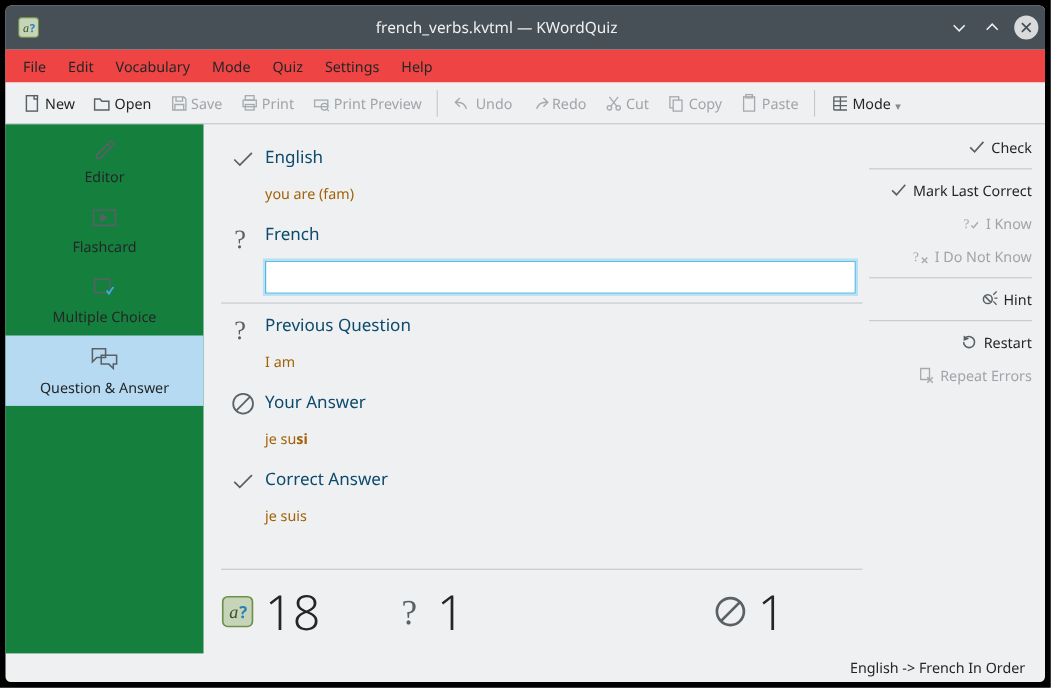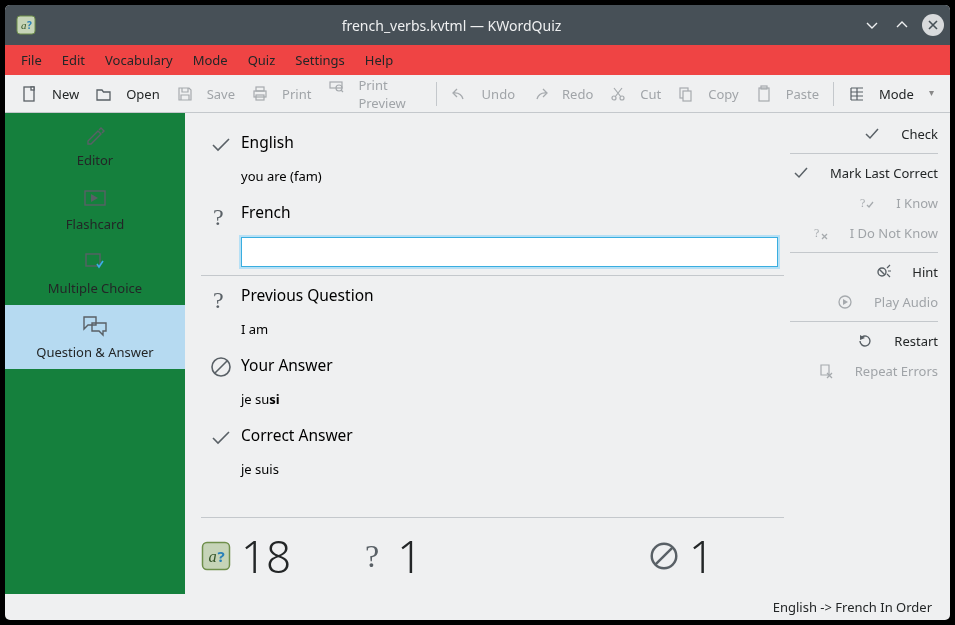--- a/index.html
+++ b/index.html
@@ -7,54 +7,54 @@
   .window { position: absolute; left: 5px; top: 5px; width: 945px; height: 615px; background: #eff0f1; border-radius: 5px; display: flex; flex-direction: column; box-shadow: 0 0 0 1px rgba(0,0,0,0.3); }
   .titlebar { height: 40px; background: #475057; color: #eff0f1; display: flex; align-items: center; padding: 0 6px; border-top-left-radius: 5px; border-top-right-radius: 5px; position: relative; }
   .titlebar .app-icon { width: 22px; height: 22px; margin: 0 4px; display:flex; align-items:center; justify-content:center; }
   .titlebar .title { flex: 1; text-align: center; font-size: 14px; font-weight: 400; }
   .titlebar .win-btns { display: flex; gap: 10px; align-items: center; }
   .win-btn { width: 20px; height: 20px; display:flex; align-items:center; justify-content:center; cursor:pointer; }
   .win-close { width: 22px; height: 22px; border-radius: 50%; background: #d8dadc; display:flex; align-items:center; justify-content:center; }
   .menubar { height: 30px; background: #ef4444; display:flex; align-items:center; padding: 0 6px; border-bottom: 0 solid transparent; font-size: 13px; }
   .menubar .menu-item { padding: 5px 10px; cursor:pointer; }
   .toolbar { height: 38px; background: #eff0f1; display:flex; align-items:center; padding: 0 8px; border-bottom: 1px solid #c4c8cc; }
-  .tbtn { display:flex; align-items:flex-start; gap:13px; padding: 4px 8px; cursor:pointer; font-size: 13px; }
+  .tbtn { display:flex; align-items:flex-end; gap:2px; padding: 4px 8px; cursor:pointer; font-size: 13px; }
   .tbtn.disabled { color: #a0a4a8; }
   .tbtn .ic { width:18px; height:18px; display:flex; align-items:center; justify-content:center; }
   .toolbar .sep { width:1px; height:24px; background:#c4c8cc; margin: 0 6px; }
   .tbtn .chev { font-size:10px; color:#888; margin-left:2px; }
 
   .body { flex:1; display:flex; min-height:0; }
   .sidebar { width: 180px; background:#15803d; border-right: 0 solid transparent; display:flex; flex-direction:column; }
   .side-item { display:flex; flex-direction:column; align-items:center; justify-content:center; padding: 10px 4px 8px 4px; cursor:pointer; }
   .side-item .lbl { margin-top: 6px; font-size: 13px; }
   .side-item .ic-box { width: 28px; height: 22px; display:flex; align-items:center; justify-content:center; }
   .side-item.selected { background:#b6daf1; }
   .side-item + .side-item { }
 
   .main { flex:1; display:flex; min-width:0; }
   .content { flex:1; padding: 10px 6px 8px 16px; display:flex; flex-direction:column; }
   .qa-row { display:flex; align-items:flex-start; padding: 8px 0; }
   .qa-row.with-line { border-bottom: 1px solid #c4c8cc; }
   .qa-row .ic { width: 40px; display:flex; align-items:flex-start; justify-content:center; padding-top:2px; font-size: 22px; color:#555; }
   .qa-row .txt { flex:1; }
-  .qa-row .hdr { font-size: 15.5px; color:#000000; }
-  .qa-row .val { font-size: 13px; color:#000000; margin-top: 14px; }
+  .qa-row .hdr { font-size: 15.5px; color:#0c4a6e; }
+  .qa-row .val { font-size: 13px; color:#a16207; margin-top: 14px; }
   .answer-input { width: calc(100% - 6px); height: 30px; border: 1px solid #39aee0; background:#fff; outline: 2px solid #b7e0f5; outline-offset: 0; margin-top: 14px; padding: 2px 6px; font-size: 13px; }
   .qa-row .answer-box { position:relative; }
   @keyframes blink { 50% { opacity:0; } }
   .score-row { display:flex; align-items:center; gap: 8px; padding: 8px 0 0 0; border-top:1px solid #c4c8cc; margin-top: 8px; }
   .score-block { display:flex; align-items:center; gap: 10px; }
   .score-block .big { font-size: 44px; font-weight:300; }
   .score-block .ic { font-size: 30px; color:#555; }
   .score-spacer1 { width: 56px; }
   .score-spacer2 { flex:1; }
 
   .rightbar { width: 160px; padding: 6px 12px 0 0; display:flex; flex-direction:column; }
-  .rbtn { display:flex; align-items:center; justify-content:flex-end; gap:20px; padding: 6px 0; cursor:pointer; font-size:13px; }
+  .rbtn { display:flex; align-items:center; justify-content:flex-end; gap:4px; padding: 6px 0; cursor:pointer; font-size:13px; }
   .rbtn.disabled { color:#a0a4a8; }
   .rbtn .ric { width:18px; height:18px; display:flex; align-items:center; justify-content:center; }
   .rsep { height:1px; background:#c4c8cc; margin: 4px 0; }
   .rpad { flex:1; }
 
   .statusbar { height: 26px; border-top: 0 solid transparent; display:flex; align-items:center; justify-content:flex-end; padding: 0 18px; font-size:13px; color:#232627; }
 
   svg { display:block; }
   .svg-dim { stroke:#596066; }
   .svg-disabled { stroke:#a6aaae; }
@@ -386,29 +386,20 @@
         <div class="rbtn">
           <span class="ric">
             <svg width="16" height="16" viewBox="0 0 16 16">
                 <circle cx="7" cy="8" r="4" fill="none" stroke="#596066" stroke-width="1.4"></circle>
                 <path d="M4 5 L10 11" stroke="#596066" stroke-width="1.4"></path>
                 <path d="M12 4 l3 -3 M13 7 h3 M12 10 l3 3" stroke="#596066" stroke-width="1.2"></path>
               </svg>
           </span>
           <span>Hint</span>
         </div>
-        <div class="rbtn disabled">
-          <span class="ric">
-            <svg width="16" height="16" viewBox="0 0 16 16">
-                <circle cx="8" cy="8" r="6" fill="none" stroke="#a6aaae" stroke-width="1.3"></circle>
-                <polygon points="6,5 6,11 11,8" fill="#a6aaae"></polygon>
-              </svg>
-          </span>
-          <span>Play Audio</span>
-        </div>
         <div class="rsep"></div>
         <div class="rbtn">
           <span class="ric">
             <svg width="16" height="16" viewBox="0 0 16 16">
                 <path d="M3 8 a5 5 0 1 0 2 -4" fill="none" stroke="#596066" stroke-width="1.4"></path>
                 <polygon points="3,2 3,7 8,5" fill="#596066"></polygon>
               </svg>
           </span>
           <span>Restart</span>
         </div>

